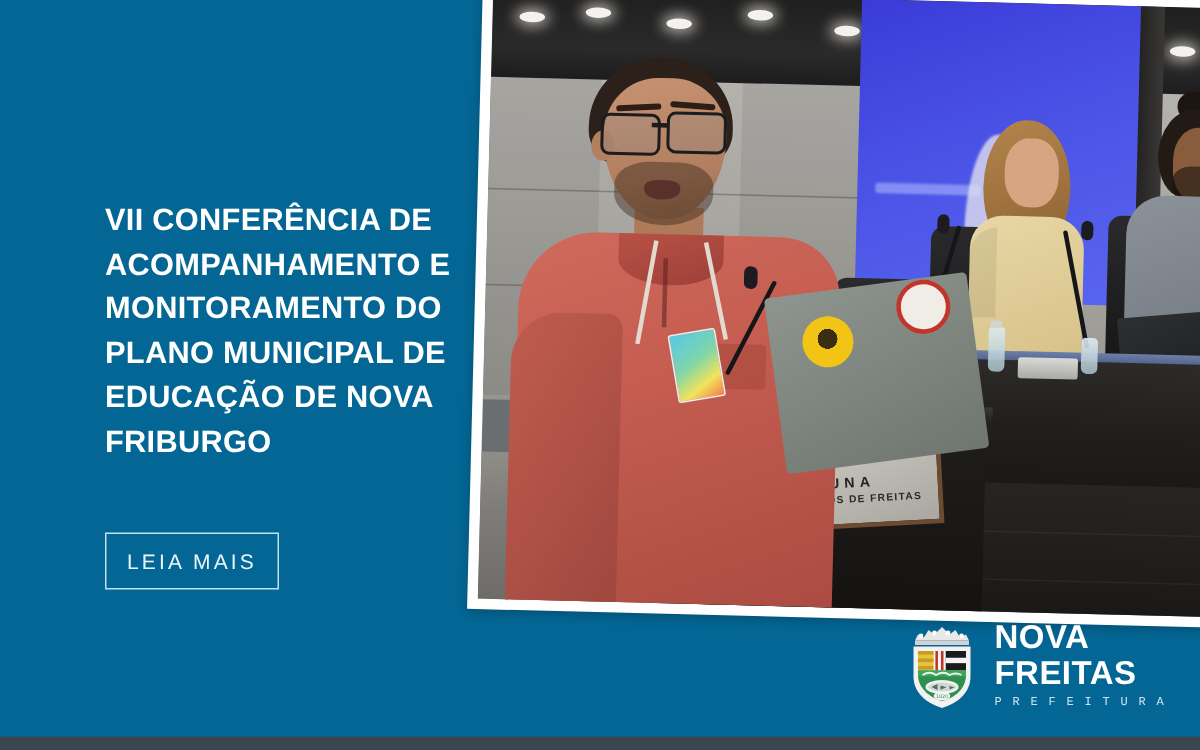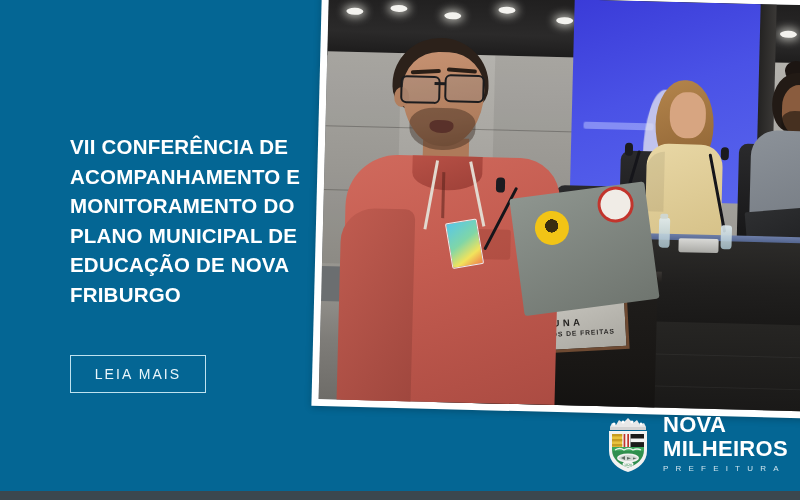--- a/index.html
+++ b/index.html
@@ -13,21 +13,21 @@
 
   
   .text-col{position:absolute;left:70px;top:132px;width:240px;}
   .headline{
     color:#ffffff;font-size:20.5px;line-height:29.5px;
     font-weight:700;letter-spacing:.2px;margin:0;
     text-transform:uppercase;
   }
   .cta{
     position:absolute;left:70px;top:355px;
-    width:136px;height:38px;
+    width:116px;height:38px;
     border:1.5px solid #bfe2ef;
     display:flex;align-items:center;justify-content:center;
     color:#eaf6fb;font-size:14px;letter-spacing:2.1px;
     font-weight:400;text-transform:uppercase;
     background:transparent;box-sizing:border-box;cursor:pointer;
   }
 
   
   .photo-card{
     position:absolute;left:322px;top:-14px;
@@ -163,21 +163,21 @@
     border-radius:50%;background:#f0ece6;border:3px solid #c2342c;transform:rotate(-9deg);}
   .laptop2{position:absolute;left:424px;top:204px;width:86px;height:58px;
     background:linear-gradient(160deg,#2e2f31,#1a1b1d);transform:rotate(-6deg);border-radius:2px;}
 
   
   .logo{position:absolute;left:604px;top:414px;display:flex;align-items:flex-start;gap:11px;}
   .crest{width:48px;height:62px;flex:0 0 48px;}
   .logo-text{display:flex;flex-direction:column;line-height:1;}
   .logo-l1,.logo-l2{color:#fff;font-weight:700;font-size:22px;letter-spacing:.3px;}
   .logo-l2{margin-top:2px;}
-  .logo-l3{color:#cfe4ee;font-size:8px;letter-spacing:7.2px;margin-top:5px;}
+  .logo-l3{color:#cfe4ee;font-size:8px;letter-spacing:7.2px;margin-top:5px;font-family:Liberation Mono, monospace;}
 
   .bottom-bar{position:absolute;left:0;bottom:0;width:100%;height:9px;background:#3b474e;}
 </style>
 </head>
 <body>
 
 <div id="banner">
 
   <div class="photo-card">
     <div class="photo" aria-label="Homem de camisa polo vermelha fala na tribuna durante a conferência">
@@ -309,19 +309,19 @@
         <path d="M11 36 q5 -3 9 0 q5 -3 9 0 q4 -2 8 0" stroke="#e9f3e9" stroke-width="1.3" fill="none"></path>
         <ellipse cx="24" cy="44" rx="11" ry="4.6" fill="#f1f1f1"></ellipse>
         <path d="M14 44 q4 -3 10 -3 q6 0 10 3 q-4 3 -10 3 q-6 0 -10 -3z" fill="#cfd8d2"></path>
         <path d="M17 44 l4 -2 v4 z M23 43 l4 1.2 l-4 1.6z M29 43.4 l3.4 .8 l-3.4 1.4z" fill="#5a6b62"></path>
         <ellipse cx="24" cy="50" rx="5.5" ry="3" fill="#f4f4f4"></ellipse>
         <text x="24" y="51.6" font-family="DejaVu Sans, sans-serif" font-size="3.2" text-anchor="middle" fill="#2f8f4e">1820</text>
       </g>
     </svg>
     <div class="logo-text">
       <span class="logo-l1">NOVA</span>
-      <span class="logo-l2">MILHEIROS</span>
+      <span class="logo-l2">FREITAS</span>
       <span class="logo-l3">PREFEITURA</span>
     </div>
   </div>
 
   <div class="bottom-bar"></div>
 </div>
 
 </body></html>

